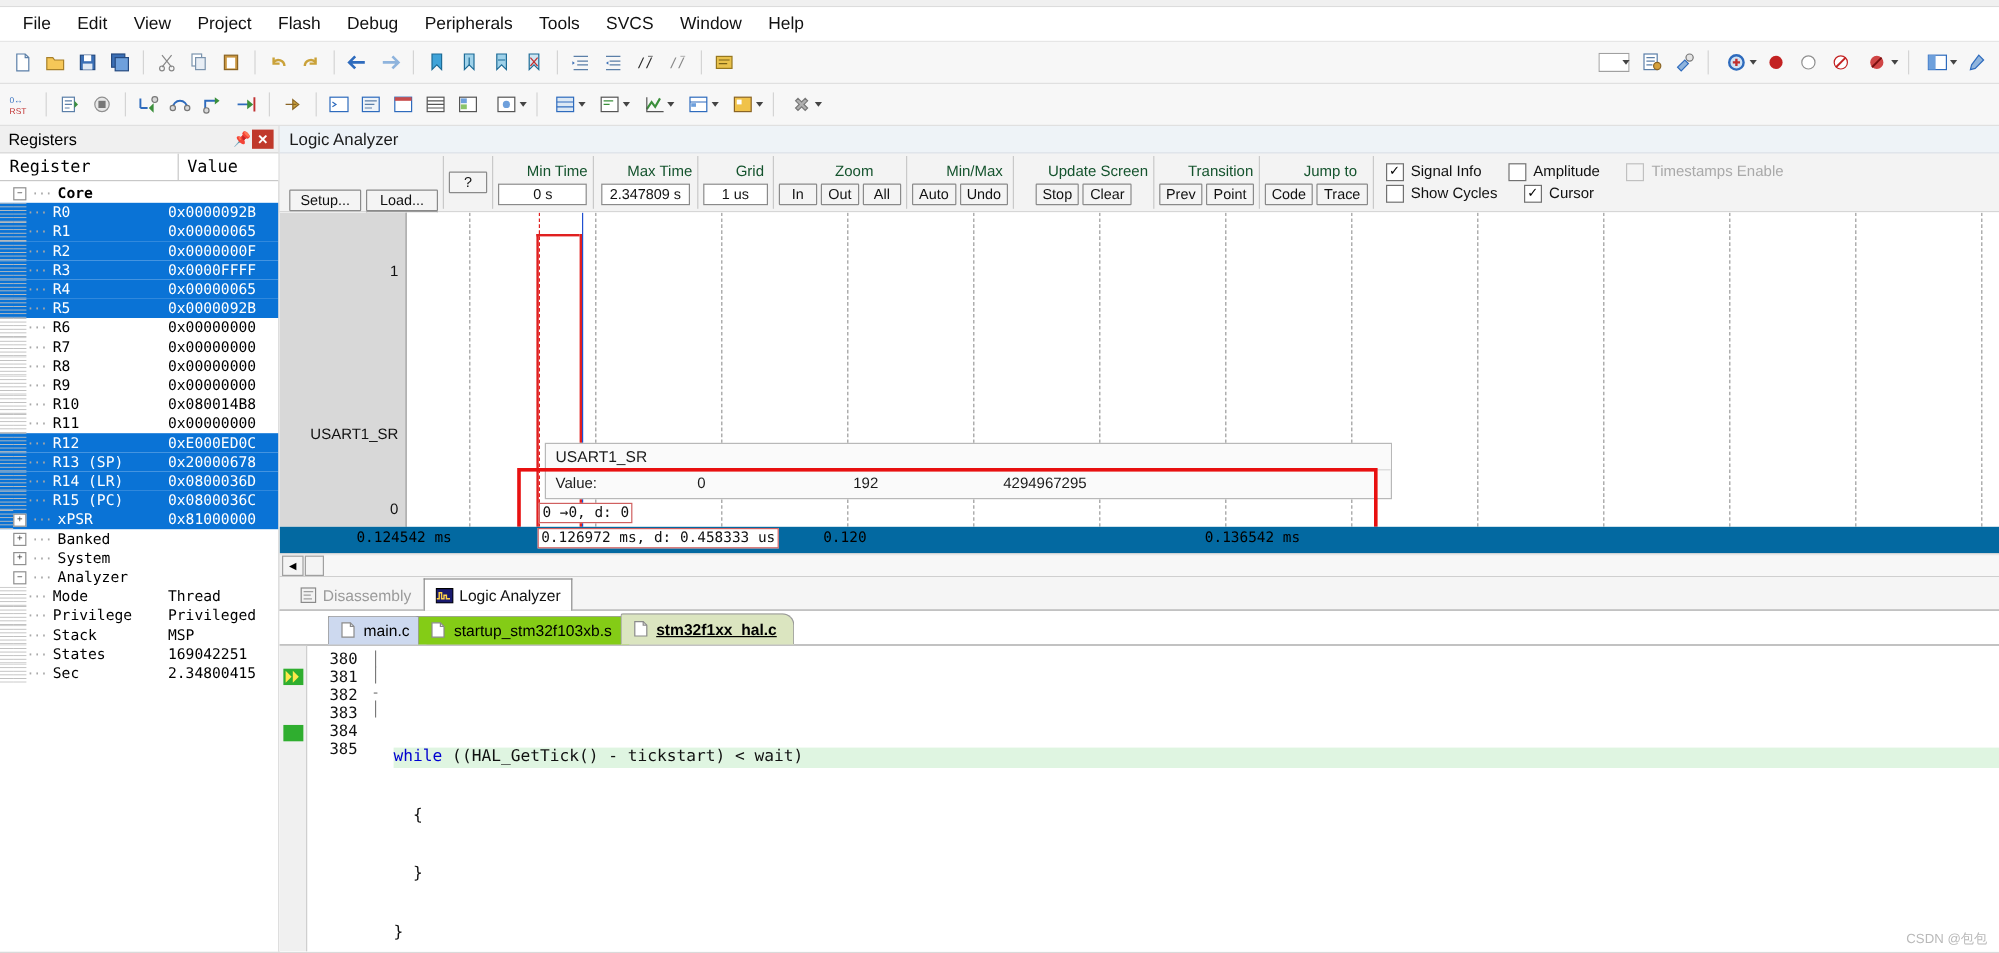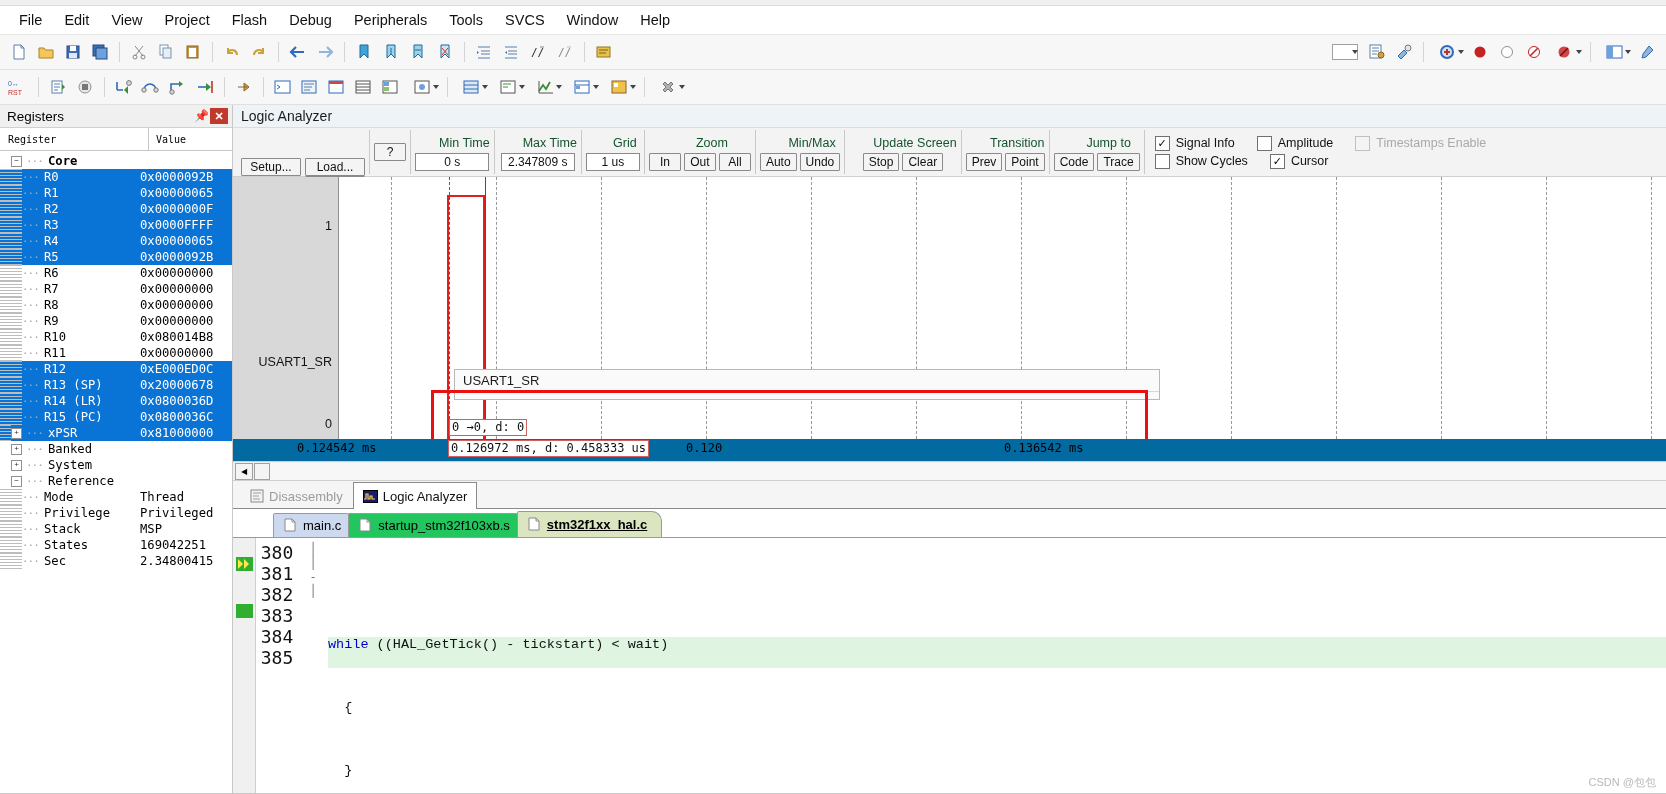--- a/index.html
+++ b/index.html
@@ -50,21 +50,21 @@
     border-bottom:1px solid #d0d0d0;padding-left:7px;font-size:13.5px;
   }
   .regpane-title .sp{flex:1;}
   .pin-ico{width:16px;height:16px;display:flex;align-items:center;justify-content:center;font-size:12px;color:#333;}
   .close-ico{
     width:18px;height:16px;background:#c0392b;color:#fff;font-size:11px;
     display:flex;align-items:center;justify-content:center;margin-right:4px;font-weight:bold;
   }
   .regheader{
     display:flex;height:22px;border-bottom:1px solid #c8c8c8;background:#fff;
-    font-family:"DejaVu Sans Mono", monospace;font-size:10px;
+    font-family:"DejaVu Sans Mono", monospace;font-size:14px;
   }
   .regheader .c1{width:140px;padding-left:8px;display:flex;align-items:center;border-right:1px solid #c8c8c8;}
   .regheader .c2{flex:1;padding-left:7px;display:flex;align-items:center;}
   .regbody{flex:1;overflow:hidden;font-family:"DejaVu Sans Mono", monospace;font-size:12.2px;padding-top:2px;}
   .rrow{display:flex;height:16px;align-items:center;white-space:nowrap;}
   .rrow .rname{width:140px;display:flex;align-items:center;}
   .rrow .rval{flex:1;}
   .rrow.sel{background:#0a73d6;color:#fff;}
   .tnode{
     display:inline-block;width:9px;height:9px;border:1px solid #909090;background:#fff;
@@ -180,38 +180,38 @@
 
   
   .editor{flex:1;display:flex;flex-direction:column;background:#fff;min-height:0;}
   .filetabs{height:28px;display:flex;align-items:flex-end;padding-left:40px;background:#ffffff;}
   .ftab{
     height:23px;display:flex;align-items:center;gap:6px;padding:0 14px 0 10px;font-size:13px;
     border:1px solid #9a9a9a;border-bottom:none;margin-right:-8px;
     border-top-left-radius:2px;border-top-right-radius:10px;position:relative;
   }
   .ftab.t1{background:#cdd9ef;}
-  .ftab.t2{background:#22c55e;}
+  .ftab.t2{background:#84cc16;}
   .ftab.t3{background:#dbe5c0;z-index:3;height:25px;}
   .ftab .fic{width:13px;height:15px;}
   .ftab .ftxt{white-space:nowrap;}
   .ftab.t3 .ftxt{font-weight:bold;text-decoration:underline;}
   .codearea{flex:1;display:flex;background:#fff;border-top:1px solid #9a9a9a;min-height:0;overflow:hidden;}
   .gutter{width:22px;background:#f0f0f0;border-right:1px solid #cfcfcf;position:relative;}
   .gutter .marker{position:absolute;left:3px;width:17px;height:14px;}
   .linenos{
-    width:42px;text-align:center;padding-right:6px;padding-top:4px;
-    font-family:"DejaVu Sans Mono",monospace;font-size:18px;color:#111;
+    width:42px;text-align:right;padding-right:6px;padding-top:4px;
+    font-family:"DejaVu Sans Mono",monospace;font-size:13px;color:#111;
   }
   .foldcol{width:18px;padding-top:4px;font-family:"DejaVu Sans Mono",monospace;font-size:12px;color:#777;text-align:center;}
   .codetext{
     flex:1;padding-top:4px;padding-left:6px;
     font-family:"DejaVu Sans Mono",monospace;font-size:13.5px;color:#111;white-space:pre;
   }
-  .codetext .ln{height:31px;line-height:15.6px;font-family:Liberation Mono, monospace;}
+  .codetext .ln{height:17px;line-height:15.6px;}
   .codetext .ln.hl{background:#dff5e1;}
   .kw{color:#0000d0;}
   
   .statusbar{
     height:22px;background:#f0f0f0;border-top:1px solid #c8c8c8;display:flex;align-items:center;
     padding-left:8px;font-size:12.5px;gap:16px;
   }
   .watermark{
     position:absolute;right:10px;bottom:4px;font-size:11px;color:#b9b9b9;
   }
@@ -763,21 +763,21 @@
             <span class="dashlead">···</span>
             <span>System</span>
           </div>
           <div class="rval"></div>
         </div>
       <div class="rrow">
           <div class="rname">
             <span class="dotcol"></span>
             <span class="tnode">−</span>
             <span class="dashlead">···</span>
-            <span>Reference</span>
+            <span>Analyzer</span>
           </div>
           <div class="rval"></div>
         </div>
 
       <div class="rrow">
           <div class="rname">
             <span class="vline"></span>
             <span class="vline"></span>
             <span class="dashlead">···</span>
             <span>Mode</span>
@@ -972,20 +972,26 @@
 
         <div class="cursor-blue" style="left:146px;top:0;height:366px;"></div>
         <div class="cursor-blue" style="left:146px;top:460px;height:-0px;height:0px;"></div>
 
         <div class="curlabel" style="left:110px;bottom:3px;">0 →0,   d: 0</div>
 
         <div class="measbox" style="left:115px;top:192px;width:704px;">
           <div class="mhead">USART1_SR</div>
           <table>
             <tbody>
+            <tr>
+              <td class="c0">Value:</td>
+              <td class="c1">0</td>
+              <td class="c2">192</td>
+              <td>4294967295</td>
+            </tr>
 
           </tbody>
             </table>
         </div>
 
         <div class="redoutline" style="left:92px;top:213px;width:711px;height:63px;"></div>
       </div>
 
       <div class="axisrow">
         <div class="al" style="left:64px;">0.124542 ms</div>

